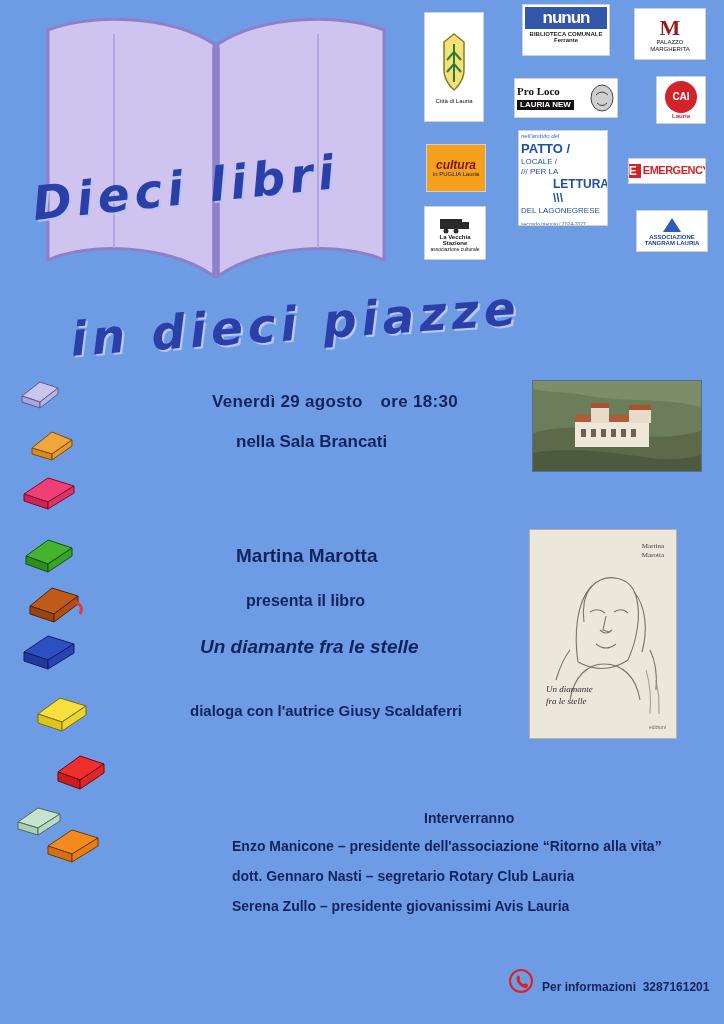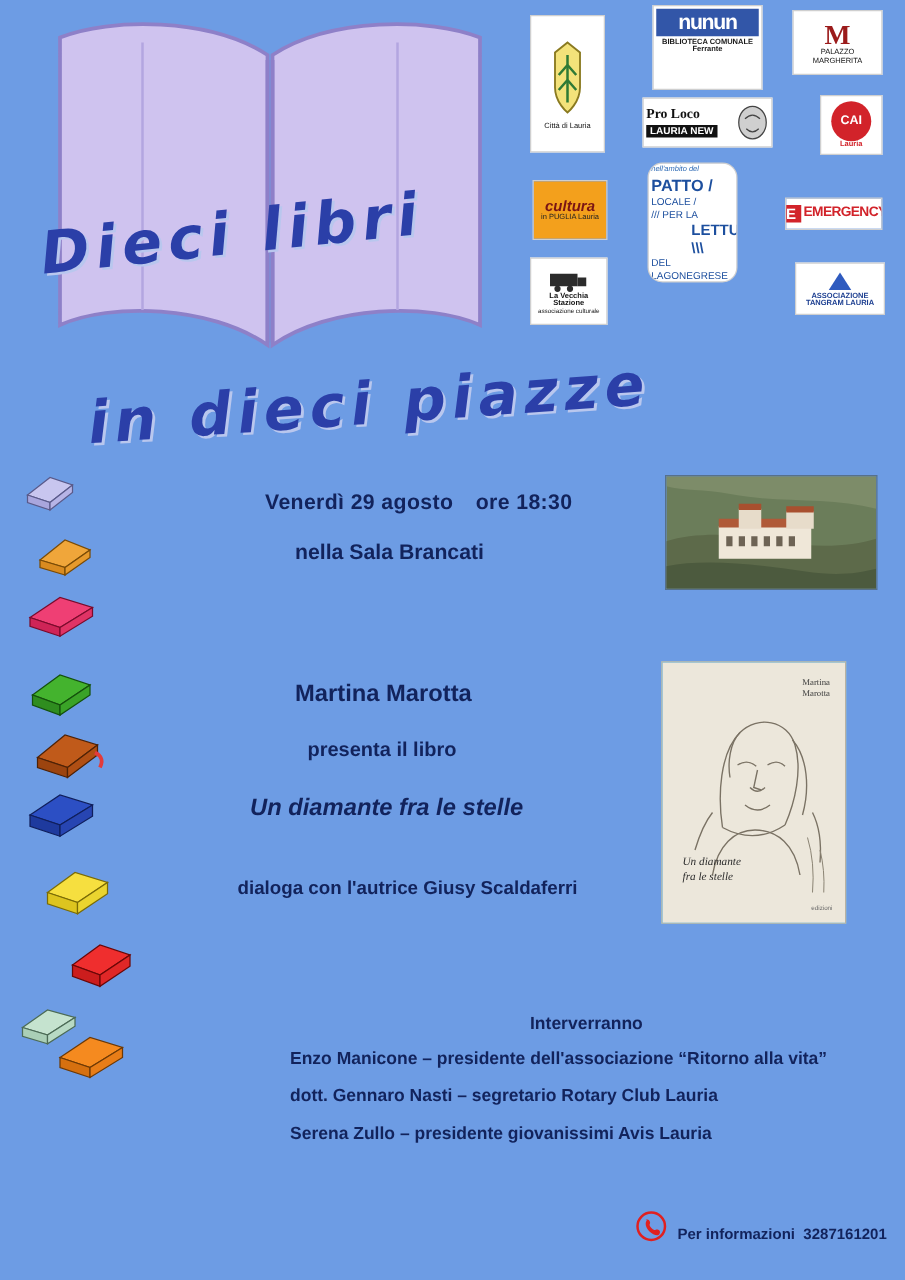--- a/index.html
+++ b/index.html
@@ -72,26 +72,26 @@
     display: flex;
     flex-direction: column;
     align-items: center;
     justify-content: center;
     padding: 2px;
     box-sizing: border-box;
   }
 
   
   #logo-citta-lauria { left: 424px; top: 12px; width: 60px; height: 110px; }
-  #logo-biblioteca { left: 522px; top: 4px; width: 88px; height: 68px; }
+  #logo-biblioteca { left: 522px; top: 4px; width: 88px; height: 52px; }
   #logo-palazzo { left: 634px; top: 8px; width: 72px; height: 52px; }
   #logo-proloco { left: 514px; top: 78px; width: 104px; height: 40px; }
   #logo-cai { left: 656px; top: 76px; width: 50px; height: 48px; }
   #logo-cultura { left: 426px; top: 144px; width: 60px; height: 48px; }
-  #logo-patto { left: 518px; top: 130px; width: 72px; height: 96px; border-radius: 12px; }
+  #logo-patto { left: 518px; top: 130px; width: 90px; height: 96px; }
   #logo-emergency { left: 628px; top: 158px; width: 78px; height: 26px; }
   #logo-vecchia { left: 424px; top: 206px; width: 62px; height: 54px; }
   #logo-tangram { left: 636px; top: 210px; width: 72px; height: 42px; }
   .lg-sub { font-size: 6px; }
 
   
   .mini-book { position: absolute; }
 
   
   .txt {

